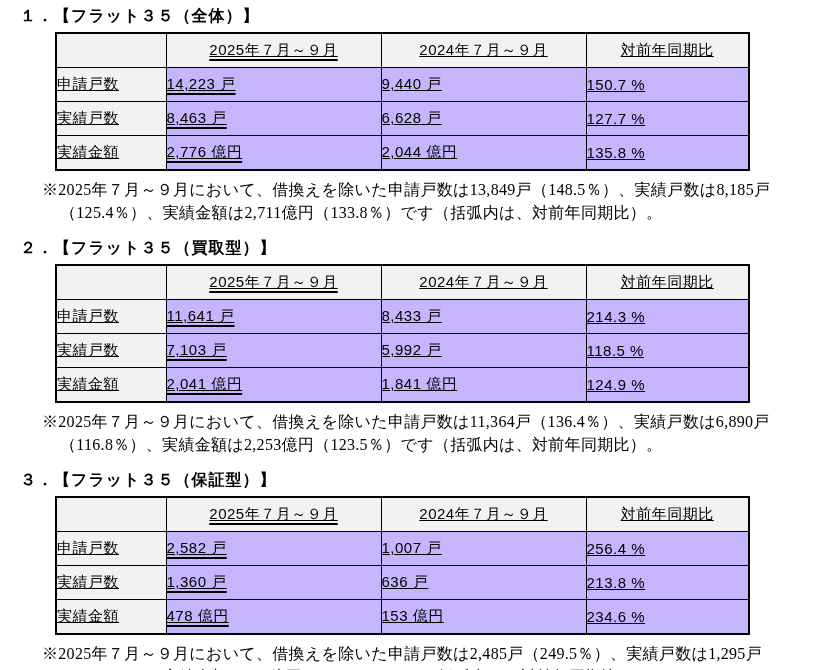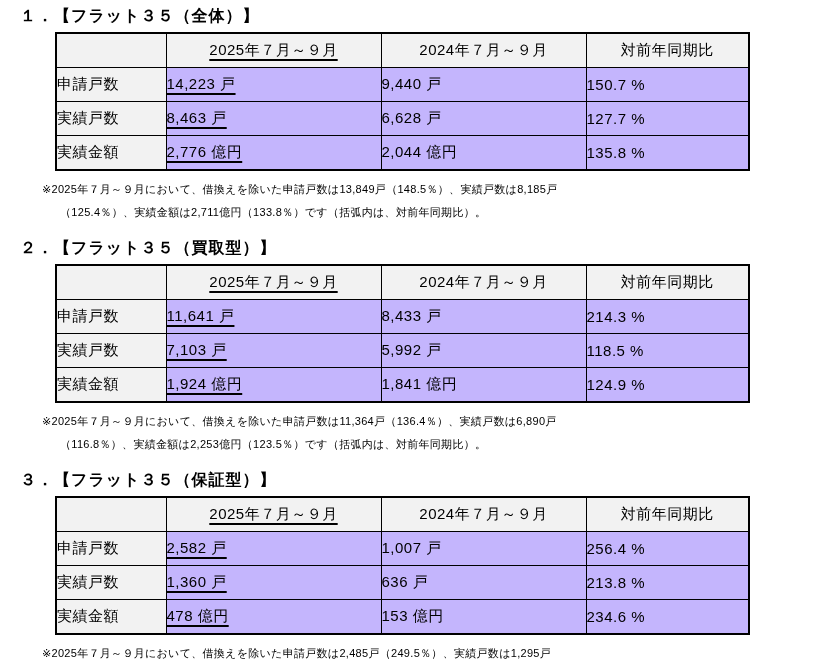--- a/index.html
+++ b/index.html
@@ -13,20 +13,21 @@
   .block { margin: 0; }
   .sec-title {
     font-size: 16px; font-weight: bold;
     margin: 0 0 5px 20px; letter-spacing: 1px;
     line-height: 22px;
   }
   table.stats {
     border-collapse: collapse; table-layout: fixed;
     margin-left: 55px; width: 693px;
     border: 2px solid #000;
+    text-decoration: underline;
   }
   table.stats col.c1 { width: 110px; }
   table.stats col.c2 { width: 215px; }
   table.stats col.c3 { width: 205px; }
   table.stats col.c4 { width: 163px; }
   table.stats th, table.stats td {
     border: 1px solid #000;
     height: 33px; padding: 0;
     font-size: 15px; font-weight: normal;
     letter-spacing: 0.5px;
@@ -34,23 +35,24 @@
   table.stats thead th { background: #f2f2f2; text-align: center; }
   table.stats tbody th { background: #f2f2f2; text-align: left; }
   table.stats td { text-align: left; padding-right: 16px; background: #c4b5fd; }
   .cur-h, .cur {
     font-weight: bold;
     text-decoration: underline;
     text-underline-offset: 4px;
     text-decoration-thickness: 1.5px;
   }
   .note {
-    font-size: 11px; line-height: 23px;
+    font-size: 16px; line-height: 23px;
     margin: 7px 0 13px 42px; width: 745px;
     letter-spacing: 0.3px;
+    font-family: Liberation Serif, serif;
   }
   .note-line { display: block; }
   .note-line.indent { padding-left: 18px; }
 </style>
 </head>
 <body>
 
 <div class="page">
 
   <div class="block">
@@ -122,21 +124,21 @@
           <td>214.3 %</td>
         </tr>
         <tr>
           <th>実績戸数</th>
           <td class="cur">7,103 戸</td>
           <td>5,992 戸</td>
           <td>118.5 %</td>
         </tr>
         <tr>
           <th>実績金額</th>
-          <td class="cur">1,924 億円</td>
+          <td class="cur">2,041 億円</td>
           <td>1,841 億円</td>
           <td>124.9 %</td>
         </tr>
       </tbody>
     </table>
     <p class="note">
       <span class="note-line">※2025年７月～９月において、借換えを除いた申請戸数は11,364戸（136.4％）、実績戸数は6,890戸</span>
       <span class="note-line indent">（116.8％）、実績金額は2,253億円（123.5％）です（括弧内は、対前年同期比）。</span>
     </p>
   </div>

